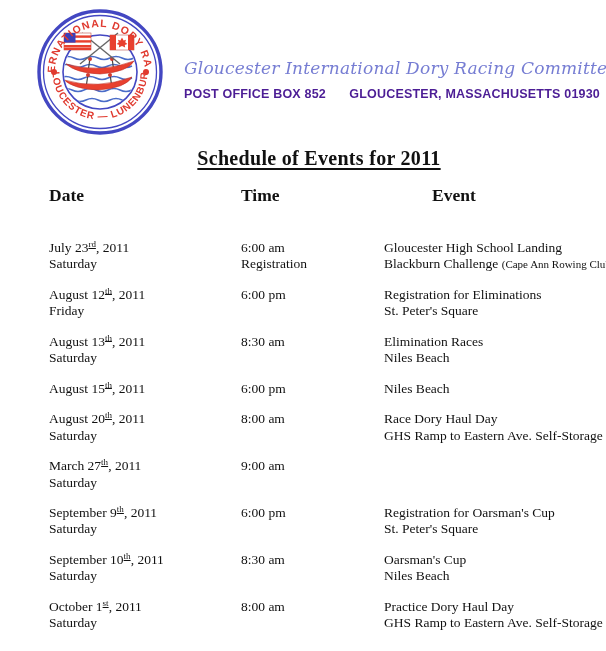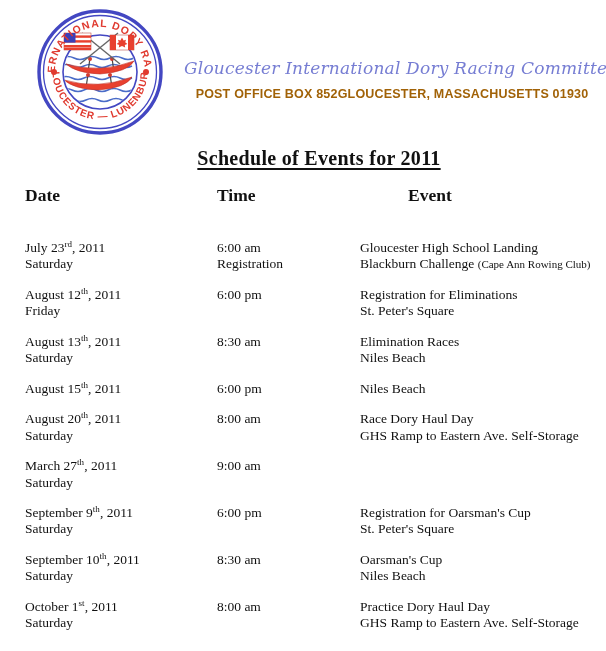--- a/index.html
+++ b/index.html
@@ -4,38 +4,38 @@
 <style>
   html,body{margin:0;padding:0;background:#fff;}
   .page{position:relative;width:606px;height:651px;background:#ffffff;overflow:hidden;
         font-family:"Liberation Serif",serif;color:#111;}
 
   
   .logo{position:absolute;left:32px;top:6px;width:136px;height:132px;}
   .header-right{position:absolute;left:184px;top:58px;width:416px;}
   .script-title{font-family:"DejaVu Serif",serif;font-style:italic;font-size:17px;
                 color:#767dd3;white-space:nowrap;letter-spacing:.2px;}
-  .address-line{display:flex;justify-content:center;margin-top:9px;
+  .address-line{display:flex;justify-content:space-between;margin-top:9px;
                 font-family:"Liberation Sans",sans-serif;font-weight:bold;
-                font-size:12.5px;color:#a16207;letter-spacing:.2px;}
+                font-size:12.5px;color:#4c1d95;letter-spacing:.2px;}
 
   
   .doc-title{position:absolute;left:0;right:0;top:147px;text-align:center;}
   .doc-title span{font-size:20px;font-weight:bold;text-decoration:underline;
                   text-underline-offset:3px;letter-spacing:.3px;margin-left:32px;}
 
   
   .sched{position:absolute;left:25px;top:185px;width:570px;}
-  .grid-row{display:grid;grid-template-columns:192px 143px 1fr;}
+  .grid-row{display:grid;grid-template-columns:192px 143px 1fr;margin-left:24px;}
   .thead .cell{font-size:17.5px;font-weight:bold;}
   .thead .cell.event-h{margin-left:48px;}
   .tbody{margin-top:34px;}
   .row{margin-bottom:14.5px;}
   .line{font-size:13.5px;line-height:16.2px;white-space:nowrap;}
-  sup.ord{font-size:9px;vertical-align:super;line-height:0;}
+  sup.ord{font-size:9px;vertical-align:super;line-height:0;text-decoration:underline;}
   .small{font-size:11px;}
 </style>
 </head>
 <body>
 
 <div class="page">
 
   <svg class="logo" viewBox="0 0 136 132">
     <defs>
       <clipPath id="innerClip">

